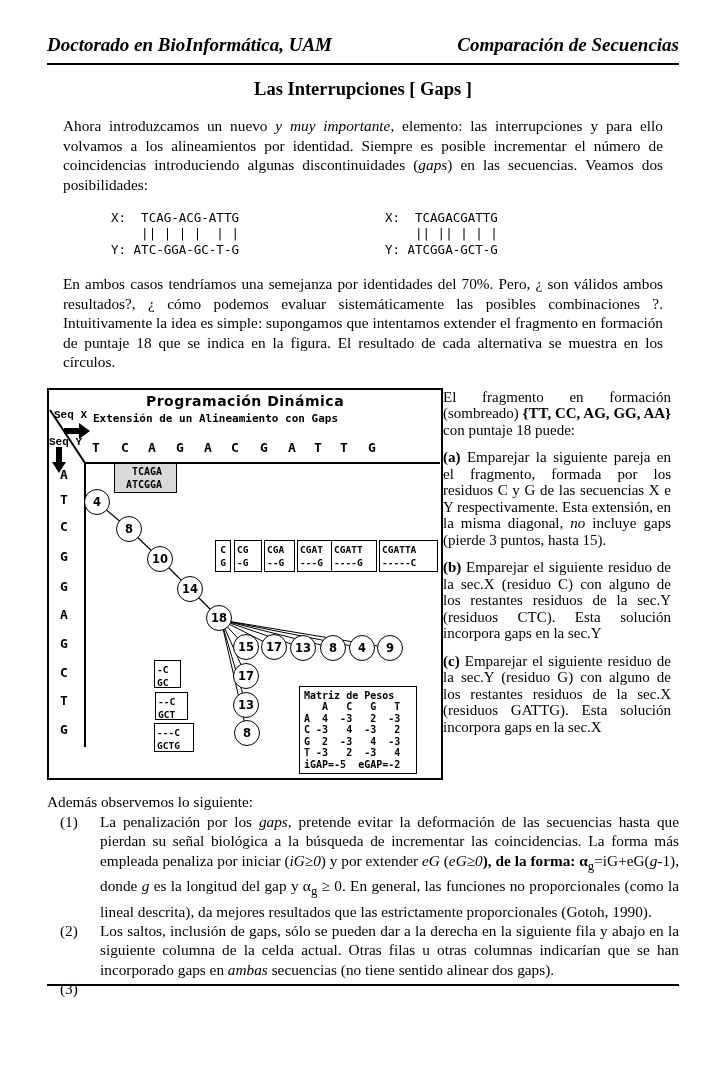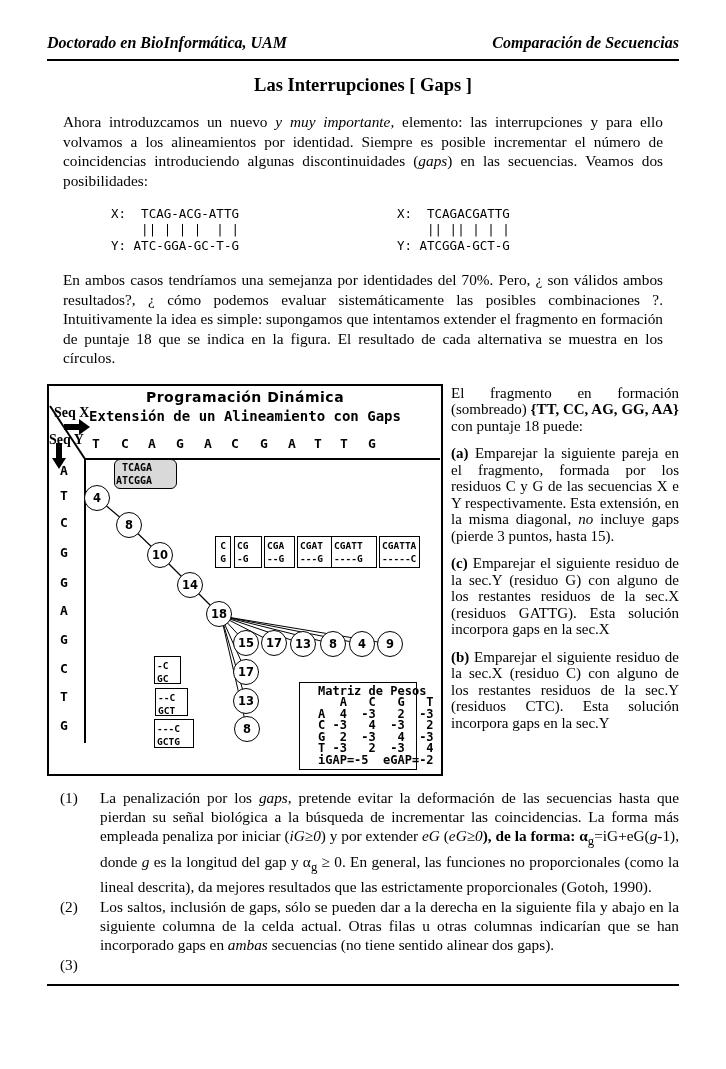--- a/index.html
+++ b/index.html
@@ -1,50 +1,50 @@
 <!DOCTYPE html>
 <html><head>
 <meta charset="utf-8">
 <style>
   html,body{margin:0;padding:0;background:#9a9a9a;}
   .page{position:relative;width:726px;height:1069px;background:#ffffff;color:#000;
         font-family:"Liberation Serif",serif;box-sizing:border-box;padding:34px 47px 0;overflow:hidden;}
   
   .hdr{display:flex;justify-content:space-between;font-style:italic;font-weight:bold;
-       font-size:16px;border-bottom:2px solid #000;padding-bottom:7px;}
+       font-size:19px;border-bottom:2px solid #000;padding-bottom:7px;}
   .botrule{position:absolute;left:47px;right:47px;top:984px;border-top:2px solid #000;}
   .pfooter{position:absolute;left:47px;right:47px;top:999px;display:flex;justify-content:space-between;
        font-style:italic;font-weight:bold;font-size:13.5px;}
   h1{text-align:center;font-size:18.5px;margin:14px 0 9px;font-weight:bold;}
   .just{text-align:justify;font-size:15.3px;line-height:19.5px;margin:16px;}
   
-  .alnrow{display:flex;margin:11px 0 3px;gap:12px;}
+  .alnrow{display:flex;margin:11px 0 3px;}
   .aln{font-family:"DejaVu Sans Mono",monospace;font-size:12.5px;line-height:16px;margin:0;white-space:pre;}
   .aln .ln{display:block;}
   .aln1{margin-left:64px;}
   .aln2{margin-left:146px;}
   
-  .figrow{display:flex;gap:8px;margin-top:8px;align-items:flex-start;}
+  .figrow{display:flex;margin-top:8px;align-items:flex-start;}
   .figure{position:relative;flex:none;width:392px;height:388px;border:2px solid #000;
           font-family:"DejaVu Sans Mono",monospace;}
   .figsvg{position:absolute;left:0;top:0;}
   .ftitle{position:absolute;top:3px;left:0;width:100%;text-align:center;font-weight:bold;
           font-size:14px;font-family:"DejaVu Sans",sans-serif;letter-spacing:.5px;}
-  .fsub{position:absolute;top:22px;left:0;width:100%;text-align:center;font-weight:bold;font-size:14px;}
-  .seqlab{position:absolute;font-size:14px;font-weight:bold;font-family:Liberation Serif, serif;text-align:right;}
+  .fsub{position:absolute;top:22px;left:0;width:100%;text-align:left;font-weight:bold;font-size:11px;padding-left:44px;}
+  .seqlab{position:absolute;font-size:11px;font-weight:bold;font-family:Liberation Mono, monospace;text-align:right;}
   .colL{position:absolute;top:50px;width:20px;text-align:center;font-weight:bold;font-size:13px;}
   .rowL{position:absolute;left:2px;width:26px;text-align:center;font-weight:bold;font-size:13px;}
   .circ{position:absolute;width:26px;height:26px;border:1.5px solid #000;border-radius:50%;background:#fff;
         display:flex;align-items:center;justify-content:center;font-weight:bold;font-size:11.5px;
         font-family:"DejaVu Sans",sans-serif;box-sizing:border-box;}
   .fbox{position:absolute;border:1.5px solid #000;font-weight:bold;white-space:pre;box-sizing:border-box;background:#fff;}
   .fbox .bl{display:block;}
-  .frag{background:#d9d9d9;font-size:10px;line-height:13px;padding:1px 1px;border-radius:6px;}
+  .frag{background:#d9d9d9;font-size:10px;line-height:13px;padding:1px 11px;}
   .sbox{font-size:9.5px;line-height:13px;padding:2px 2px;}
-  .mbox{font-size:12px;line-height:11.5px;padding:3px 18px;}
+  .mbox{font-size:10px;line-height:11.5px;padding:3px 4px;}
   
   .rcol{width:228px;font-size:15px;line-height:16.5px;text-align:justify;padding-top:1px;}
   .rcol p{margin:0 0 11px;}
   
   .obs{font-size:15.3px;line-height:19.4px;margin-top:12px;}
   .obs .lead{margin:0 0 1px;}
   .item{position:relative;padding-left:53px;text-align:justify;}
   .item .num{position:absolute;left:13px;}
   i.em{font-style:italic;}
   b.hv{font-weight:bold;}
@@ -157,38 +157,39 @@
 
       <div class="circ" style="left:184px;top:273px;">17</div>
       <div class="circ" style="left:184px;top:302px;">13</div>
       <div class="circ" style="left:185px;top:330px;">8</div>
 
       <div class="fbox sbox" style="left:166px;top:150px;width:16px;height:32px;text-align:center;"><span class="bl">C</span><span class="bl">G</span></div>
       <div class="fbox sbox" style="left:185px;top:150px;width:28px;height:32px;"><span class="bl">CG</span><span class="bl">-G</span></div>
       <div class="fbox sbox" style="left:215px;top:150px;width:31px;height:32px;"><span class="bl">CGA</span><span class="bl">--G</span></div>
       <div class="fbox sbox" style="left:248px;top:150px;width:41px;height:32px;"><span class="bl">CGAT</span><span class="bl">---G</span></div>
       <div class="fbox sbox" style="left:282px;top:150px;width:46px;height:32px;"><span class="bl">CGATT</span><span class="bl">----G</span></div>
-      <div class="fbox sbox" style="left:330px;top:150px;width:41px;height:32px;"><span class="bl">CGATTA</span><span class="bl">-----C</span></div>
+      <div class="fbox sbox" style="left:330px;top:150px;width:59px;height:32px;"><span class="bl">CGATTA</span><span class="bl">-----C</span></div>
 
       <div class="fbox sbox" style="left:105px;top:270px;width:27px;height:28px;"><span class="bl">-C</span><span class="bl">GC</span></div>
       <div class="fbox sbox" style="left:106px;top:302px;width:33px;height:28px;"><span class="bl">--C</span><span class="bl">GCT</span></div>
       <div class="fbox sbox" style="left:105px;top:333px;width:40px;height:29px;"><span class="bl">---C</span><span class="bl">GCTG</span></div>
 
       <div class="fbox mbox" style="left:250px;top:296px;width:118px;height:88px;"><span class="bl">Matriz de Pesos</span><span class="bl">   A   C   G   T</span><span class="bl">A  4  -3   2  -3</span><span class="bl">C -3   4  -3   2</span><span class="bl">G  2  -3   4  -3</span><span class="bl">T -3   2  -3   4</span><span class="bl">iGAP=-5  eGAP=-2</span></div>
     </div>
 
     <div class="rcol">
       <p><span>El fragmento en formación (sombreado) </span><b class="hv">{TT, CC, AG, GG, AA}</b><span> con puntaje 18 puede:</span></p>
       <p><b class="hv">(a)</b><span> Emparejar la siguiente pareja en el fragmento, formada por los residuos C y G de las secuencias X e Y respectivamente. Esta extensión, en la misma diagonal, </span><i class="em">no</i><span> incluye gaps (pierde 3 puntos, hasta 15).</span></p>
+      <p><b class="hv">(b)</b><span> Emparejar el siguiente residuo de la sec.X (residuo C) con alguno de los restantes residuos de la sec.Y (residuos CTC). Esta solución incorpora gaps en la sec.Y</span></p>
       <p><b class="hv">(c)</b><span> Emparejar el siguiente residuo de la sec.Y (residuo G) con alguno de los restantes residuos de la sec.X (residuos GATTG). Esta solución incorpora gaps en la sec.X</span></p>
-      <p><b class="hv">(b)</b><span> Emparejar el siguiente residuo de la sec.X (residuo C) con alguno de los restantes residuos de la sec.Y (residuos CTC). Esta solución incorpora gaps en la sec.Y</span></p>
     </div>
   </div>
 
   <div class="obs">
+    <div class="lead">Además observemos lo siguiente:</div>
     <div class="item">
       <span class="num">(1)</span>
       <span>La penalización por los </span><i class="em">gaps</i><span>, pretende evitar la deformación de las secuencias hasta que pierdan su señal biológica a la búsqueda de incrementar las coincidencias. La forma más empleada penaliza por iniciar (</span><i class="em">iG≥0</i><span>) y por extender </span><i class="em">eG</i><span> (</span><i class="em">eG≥0</i><b class="hv"><span>), de la forma: α</span></b><sub>g</sub><span>=iG+eG(</span><i class="em">g</i><span>-1), donde </span><i class="em">g</i><span> es la longitud del gap y α</span><sub>g</sub><span> ≥ 0. En general, las funciones no proporcionales (como la lineal descrita), da mejores resultados que las estrictamente proporcionales (Gotoh, 1990).</span>
     </div>
     <div class="item">
       <span class="num">(2)</span>
       <span>Los saltos, inclusión de gaps, sólo se pueden dar a la derecha en la siguiente fila y abajo en la siguiente columna de la celda actual. Otras filas u otras columnas indicarían que se han incorporado gaps en </span><i class="em">ambas</i><span> secuencias (no tiene sentido alinear dos gaps).</span>
     </div>
     <div class="item">
       <span class="num">(3)</span>

